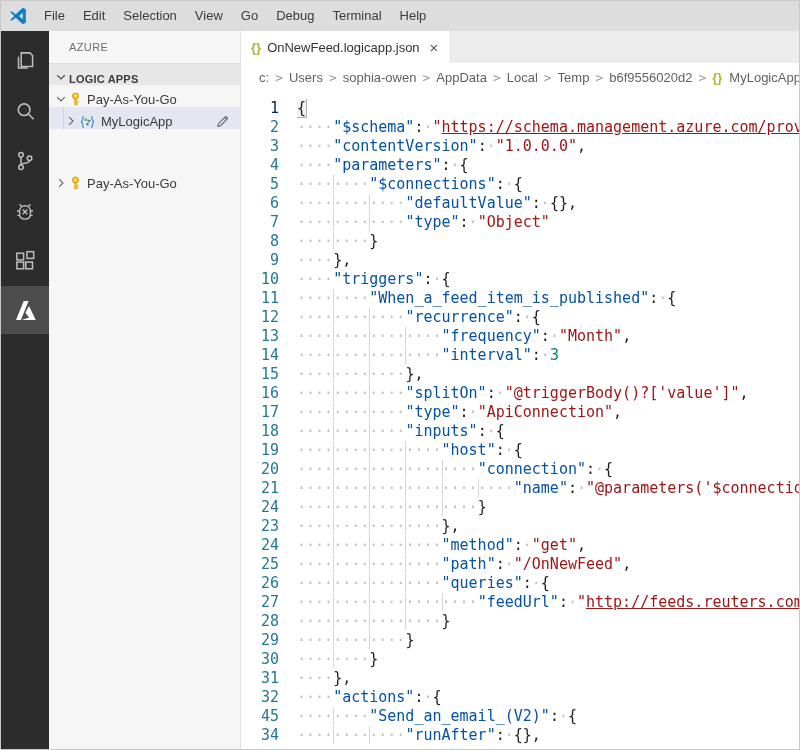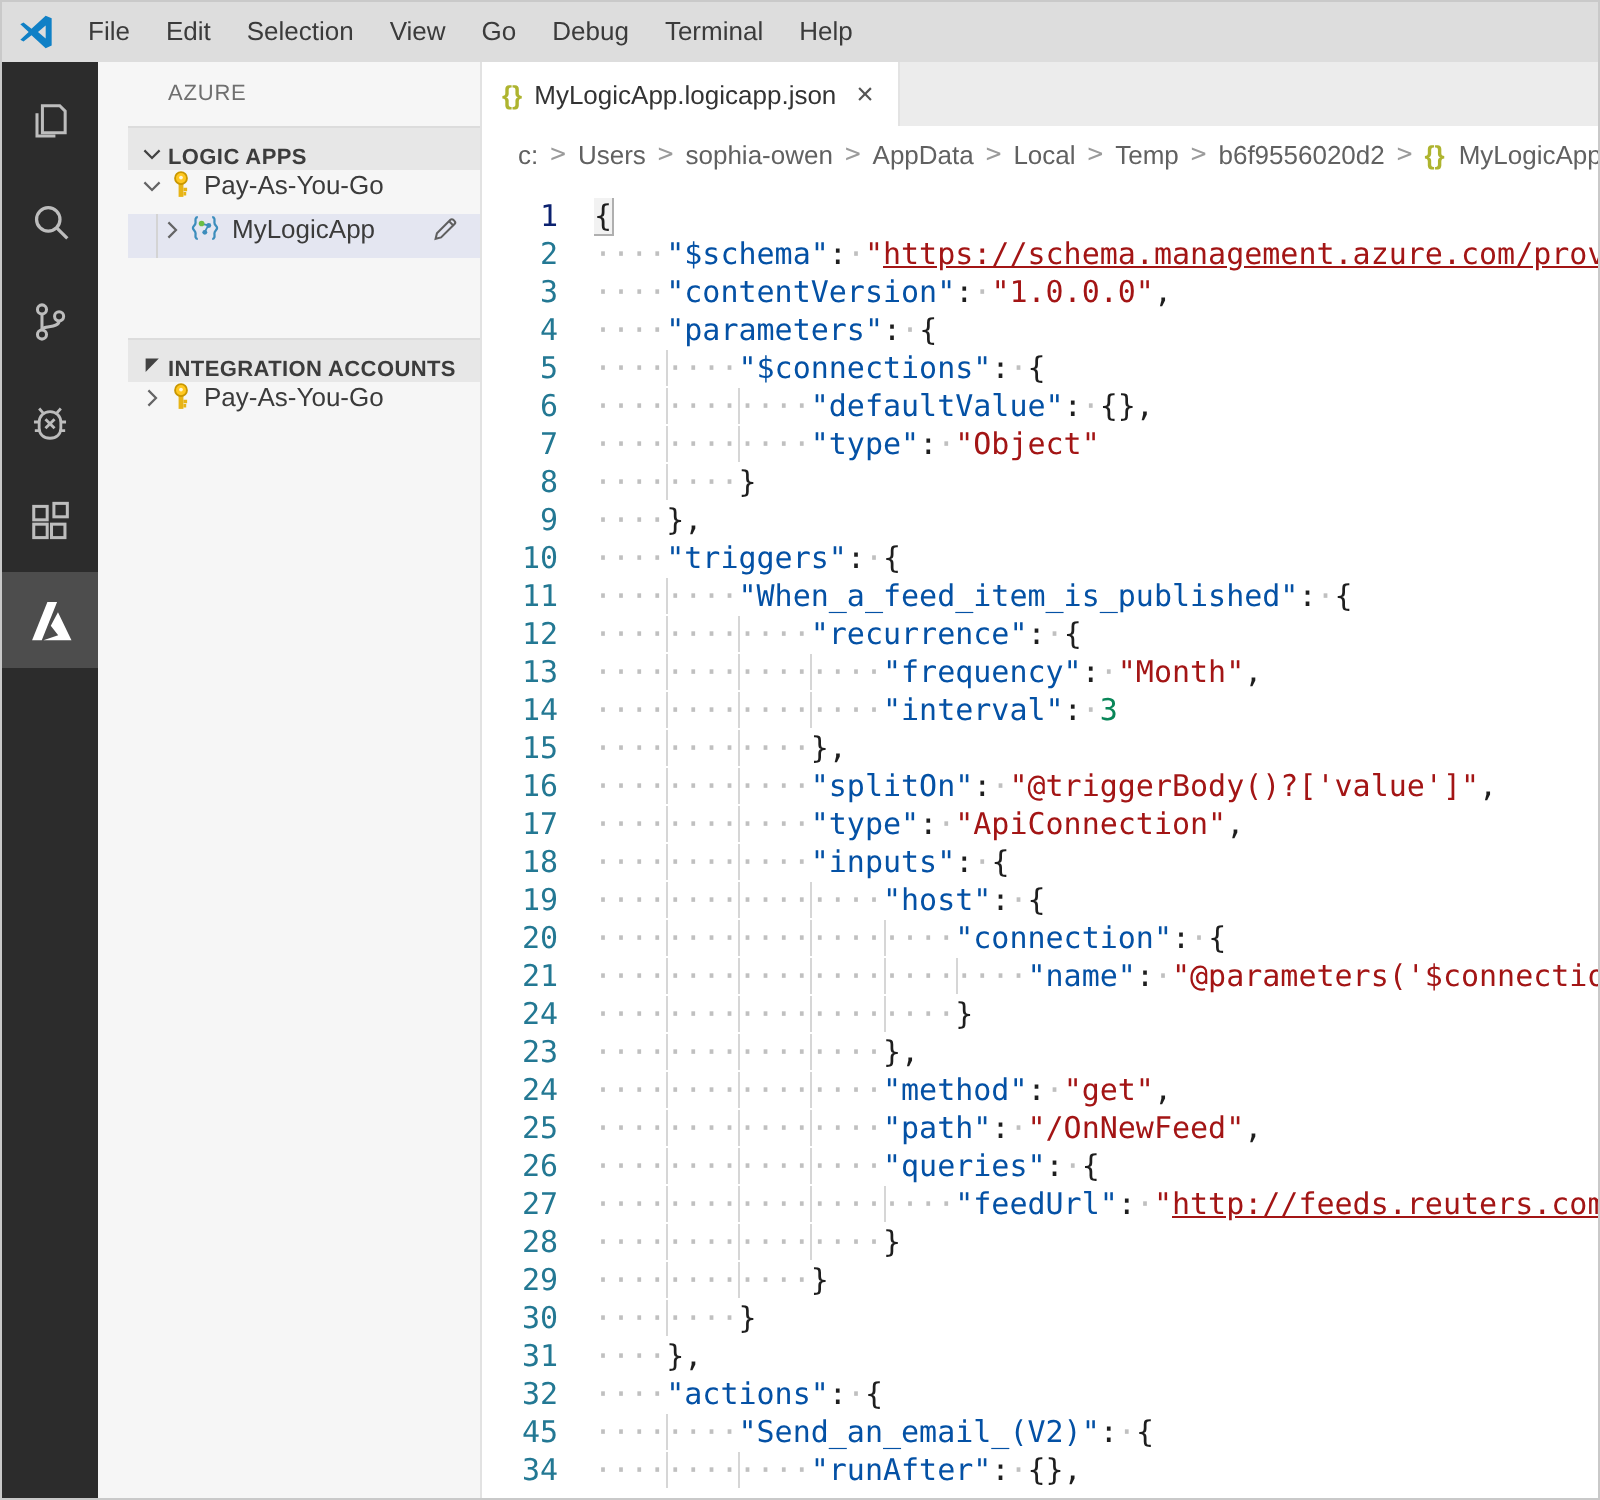--- a/index.html
+++ b/index.html
@@ -23,25 +23,25 @@
   
   .main{flex:1;display:flex;min-height:0;}
 
   
   .activitybar{width:48px;background:var(--activitybar-bg);flex:none;display:flex;flex-direction:column;padding-top:5px;}
   .ab-item{width:48px;height:50px;display:flex;align-items:center;justify-content:center;color:#BDBDBD;}
   .ab-item.active{background:var(--activity-active-bg);color:#FFFFFF;height:48px;}
   .ab-item .icon{display:flex;}
 
   
-  .sidebar{width:192px;background:var(--sidebar-bg);flex:none;border-right:1px solid #E2E2E2;overflow:hidden;padding-left:15px;}
+  .sidebar{width:192px;background:var(--sidebar-bg);flex:none;border-right:1px solid #E2E2E2;overflow:hidden;}
   .sidebar-title{height:32px;line-height:32px;padding-left:20px;font-size:11px;color:#6F6F6F;letter-spacing:.4px;}
   .section-header{height:22px;display:flex;align-items:flex-end;background:var(--section-bg);border-top:1px solid #DCDCDC;font-size:11px;font-weight:bold;color:#3C3C3C;letter-spacing:.2px;padding-left:3px;}
   .section-header .tw{width:17px;display:flex;justify-content:center;color:#424242;}
-  .tree-row{height:22px;display:flex;align-items:flex-start;position:relative;color:#3B3B3B;}
+  .tree-row{height:22px;display:flex;align-items:flex-end;position:relative;color:#3B3B3B;}
   .tree-row.selected{background:var(--selection-bg);}
   .tree-row .tw{width:16px;display:flex;justify-content:center;color:#646465;flex:none;}
   .tree-row .ic{display:flex;margin-right:5px;flex:none;}
   .tree-row .lbl{white-space:nowrap;overflow:hidden;}
   .tree-row .action{margin-left:auto;margin-right:10px;display:flex;}
   .tree-guide{position:absolute;top:0;bottom:0;width:1px;background:#D4D4D4;}
   .section-gap{height:40px;}
 
   
   .editor-col{flex:1;display:flex;flex-direction:column;min-width:0;background:#fff;}
@@ -190,28 +190,20 @@
             </span>
             <span class="lbl">MyLogicApp</span>
             <span class="action">
               <svg viewBox="0 0 16 16" width="15" height="15" fill="none" stroke="#5F5F5F" stroke-width="1.1">
                 <path d="M3 13.2l.7-2.9 7.2-7.2c.4-.4 1.1-.4 1.5 0l.7.7c.4.4.4 1.1 0 1.5L5.9 12.5 3 13.2z"></path>
                 <path d="M10.2 3.9l2.1 2.1"></path>
               </svg>
             </span>
           </div>
           <div class="section-gap"></div>
-          <div class="section-header">
-            <span class="tw">
-              <svg viewBox="0 0 16 16" width="16" height="16">
-                <path fill="#424242" d="M4.8 4.3h6.6L4.8 11z"></path>
-              </svg>
-            </span>
-            <span>INTEGRATION ACCOUNTS</span>
-          </div>
           <div class="tree-row" style="padding-left: 4px;">
             <span class="tw">
               <svg viewBox="0 0 16 16" width="16" height="16" fill="none" stroke="currentColor" stroke-width="1.1">
                 <path d="M6.2 4.2 10 8l-3.8 3.8"></path>
               </svg>
             </span>
             <span class="ic">
               <svg viewBox="0 0 14 16" width="13" height="15">
                 <path d="M7 7v7.4" stroke="#E7B416" stroke-width="2.6"></path>
                 <path d="M8.3 10.4h2M8.3 12.7h1.5" stroke="#E7B416" stroke-width="1.9"></path>
@@ -221,21 +213,21 @@
             </span>
             <span class="lbl">Pay-As-You-Go</span>
           </div>
         </div>
     </div>
 
     <div class="editor-col">
       <div class="tabs">
         <div class="tab">
           <span class="json-glyph">{}</span>
-          <span>MyLogicApp.logicapp.json</span>
+          <span>OnNewFeed.logicapp.json</span>
           <span class="close">×</span>
         </div>
       </div>
 
       <div class="breadcrumb" id="breadcrumb">
           <span class="crumb">c:</span>
           <span class="crumb-sep">&gt;</span>
           <span class="crumb">Users</span>
           <span class="crumb-sep">&gt;</span>
           <span class="crumb">sophia-owen</span>

